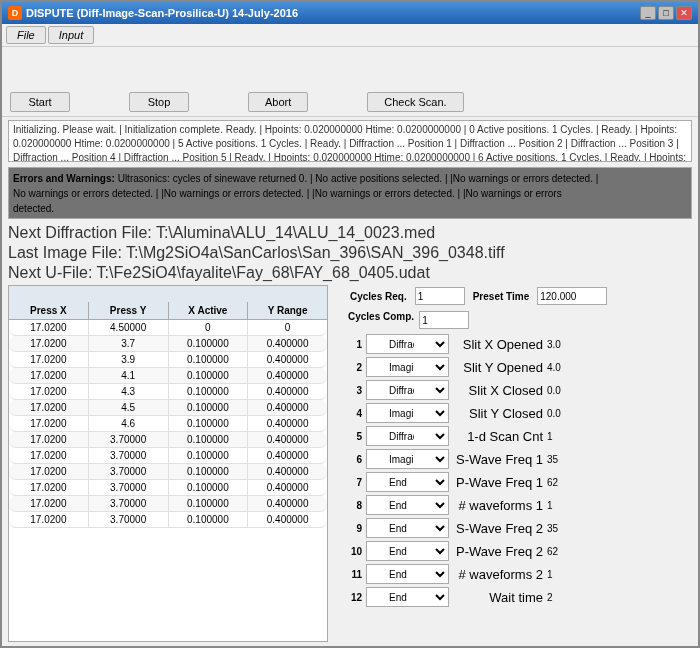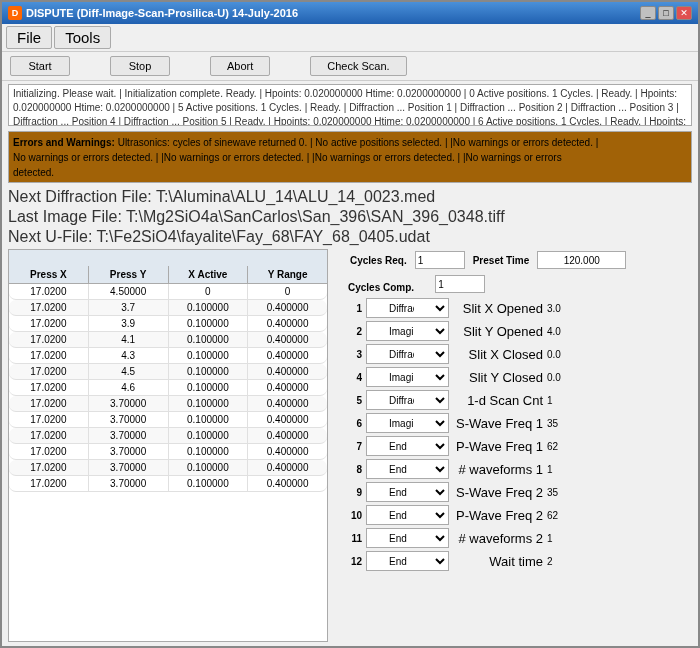--- a/index.html
+++ b/index.html
@@ -74,31 +74,33 @@
       padding: 2px 4px;
       display: flex;
       gap: 2px;
       flex-shrink: 0;
     }
     .menu-btn {
       padding: 2px 10px;
       border: 1px solid #aaa;
       background: #e8e8e8;
       cursor: pointer;
-      font-size: 15px;
+      font-size: 11px;
       border-radius: 2px;
+      font-style: italic;
     }
     .toolbar {
       background: #f0f0f0;
       padding: 4px 8px;
       display: flex;
       align-items: center;
-      gap: 40px;
+      gap: 59px;
       border-bottom: 1px solid #ccc;
       flex-shrink: 0;
+      margin-top: 41px;
     }
     .tool-btn {
       padding: 3px 16px;
       border: 1px solid #aaa;
       background: #e8e8e8;
       cursor: pointer;
       font-size: 11px;
       border-radius: 2px;
       min-width: 60px;
       text-align: center;
@@ -109,21 +111,21 @@
       margin: 3px 6px;
       padding: 2px 4px;
       height: 42px;
       overflow-y: auto;
       font-size: 10px;
       color: #333;
       flex-shrink: 0;
       line-height: 1.4;
     }
     .warnings-area {
-      background: #a16207;
+      background: #737373;
       border: 1px solid #aaa;
       margin: 2px 6px;
       padding: 3px 4px;
       height: 52px;
       overflow-y: auto;
       font-size: 10px;
       color: #000;
       flex-shrink: 0;
       line-height: 1.5;
     }
@@ -207,22 +209,22 @@
     .ctrl-input {
       width: 50px;
       height: 18px;
       border: 1px solid #aaa;
       padding: 1px 2px;
       font-size: 10px;
       background: white;
     }
     .cycles-comp {
       display: flex;
-      align-items: flex-end;
-      gap: 21px;
+      align-items: flex-start;
+      gap: 5px;
       margin-bottom: 4px;
     }
     .right-rows {
       flex: 1;
       overflow-y: auto;
       display: flex;
       flex-direction: column;
       gap: 1px;
     }
     .right-row {
@@ -270,21 +272,21 @@
     </div>
     <div class="title-bar-controls">
       <div class="title-btn">_</div>
       <div class="title-btn">□</div>
       <div class="title-btn close">✕</div>
     </div>
   </div>
 
   <div class="menu-bar">
     <button class="menu-btn">File</button>
-    <button class="menu-btn">Tools</button>
+    <button class="menu-btn">Input</button>
   </div>
 
   <div class="toolbar">
     <button class="tool-btn">Start</button>
     <button class="tool-btn">Stop</button>
     <button class="tool-btn">Abort</button>
     <button class="tool-btn">Check Scan.</button>
   </div>
 
   <div class="log-area">
@@ -403,21 +405,21 @@
             </div>
           </div>
       </div>
 
       <div class="right-panel">
 
         <div class="top-controls">
           <span class="ctrl-label">Cycles Req.</span>
           <input class="ctrl-input" type="text" value="1" style="">
           <span class="ctrl-label">Preset Time</span>
-          <input class="ctrl-input" type="text" style="width: 89px; text-align: center;" value="120.000">
+          <input class="ctrl-input" type="text" style="width: 70px;" value="120.000">
         </div>
         <div class="cycles-comp">
           <span class="ctrl-label">Cycles Comp.</span>
           <input class="ctrl-input" type="text" value="1" style="">
         </div>
         <div class="right-rows" id="right-rows">
             <div class="right-row">
               <span class="row-num">1</span>
               <select class="dropdown"><option value="Diffraction">Diffraction</option><option value="Imaging">Imaging</option><option value="End">End</option></select>
               <span class="right-label">Slit X Opened</span>

